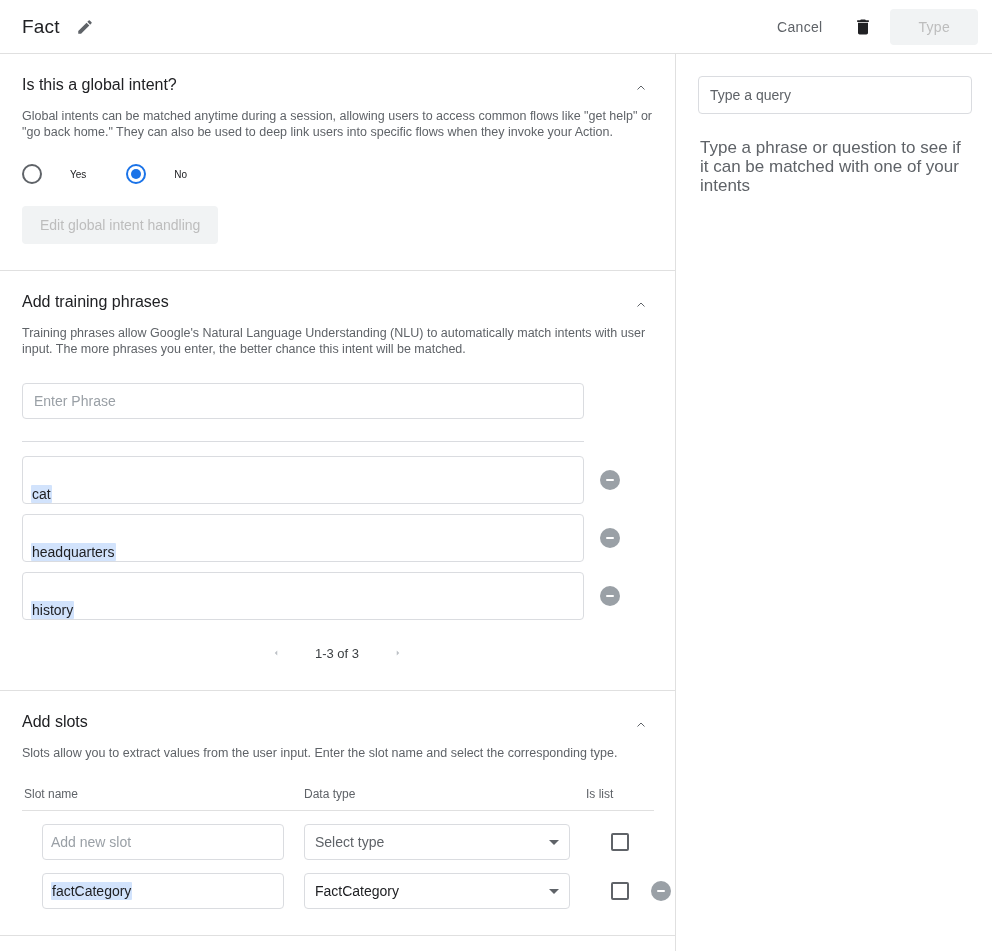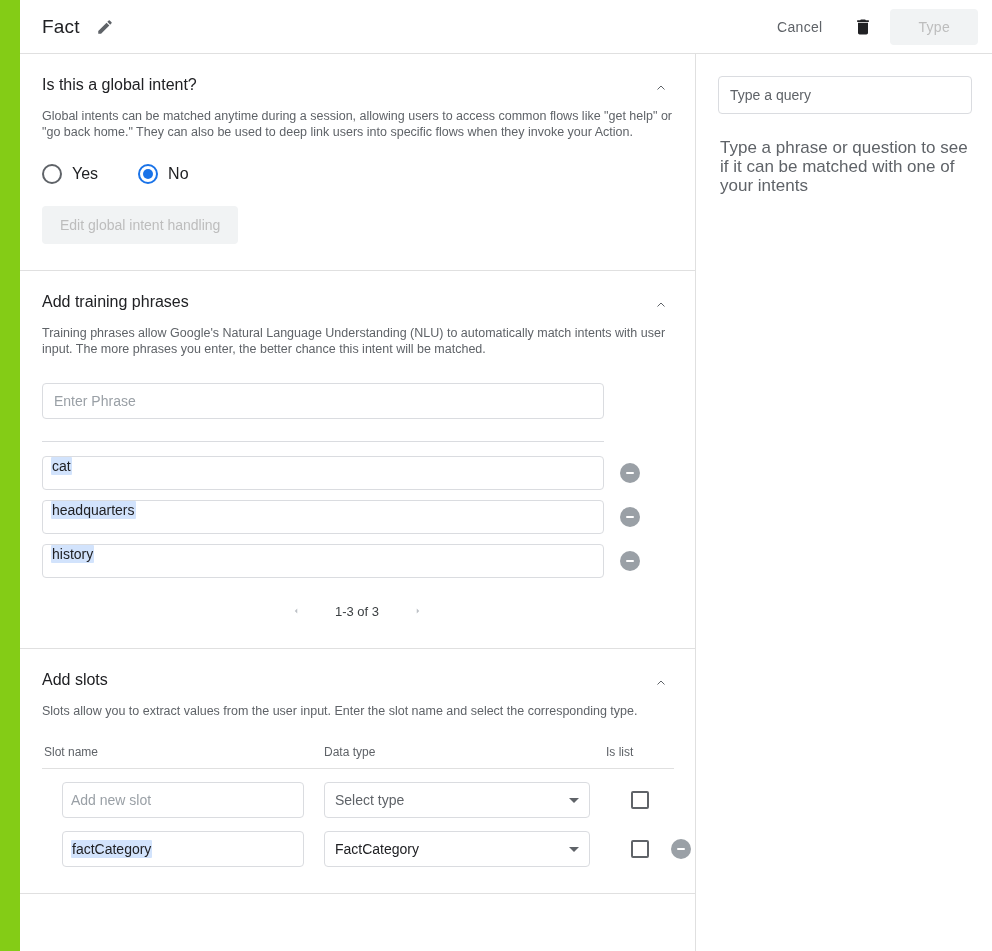--- a/index.html
+++ b/index.html
@@ -8,21 +8,20 @@
     width: 992px; height: 951px;
     font-family: "Liberation Sans", sans-serif;
     background: #ffffff;
     color: #202124;
     overflow: hidden;
   }
   .app {
     width: 992px; height: 951px;
     display: flex; flex-direction: column;
     background: #84cc16;
-    padding-left: 20px;
   }
   
   .header {
     height: 54px;
     flex: 0 0 54px;
     display: flex;
     align-items: center;
     padding: 0 14px 0 22px;
     border-bottom: 1px solid #e0e0e0;
     background: #fff;
@@ -139,22 +138,22 @@
   .radio-item.selected .radio-outer:after {
     content: "";
     position: absolute;
     left: 50%; top: 50%;
     width: 10px; height: 10px;
     margin: -5px 0 0 -5px;
     border-radius: 50%;
     background: #1a73e8;
   }
   .radio-label {
-    margin-left: 10px;
-    font-size: 16px;
+    margin-left: 28px;
+    font-size: 10px;
     color: #202124;
   }
   .disabled-btn {
     margin-top: 22px;
     display: inline-block;
     font-size: 14px;
     color: #bdbdbd;
     background: #f1f3f4;
     border: none;
     border-radius: 4px;
@@ -184,25 +183,25 @@
     background: #dadce0;
     margin: 22px 0 14px 0;
   }
   .phrase-row {
     display: flex;
     align-items: center;
     margin-bottom: 10px;
   }
   .phrase-box {
     width: 562px;
-    height: 34px;
+    height: 48px;
     border: 1px solid #dadce0;
     border-radius: 4px;
     display: flex;
-    align-items: flex-start;
+    align-items: flex-end;
     padding: 0 8px;
     background: #fff;
   }
   .hl {
     background: #d2e3fc;
     color: #202124;
     font-size: 14px;
     padding: 1px 1px;
     border-radius: 1px;
   }

